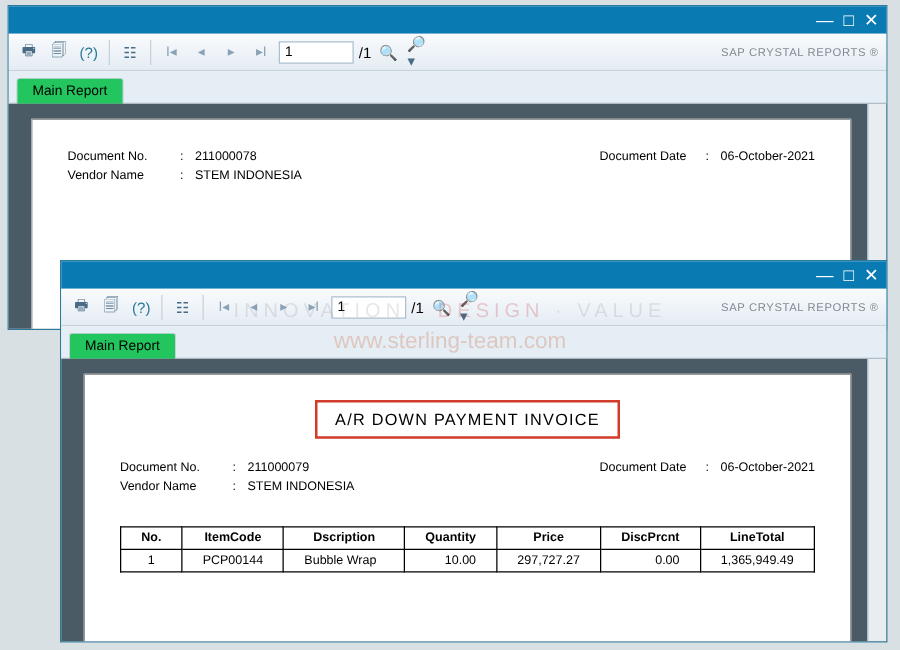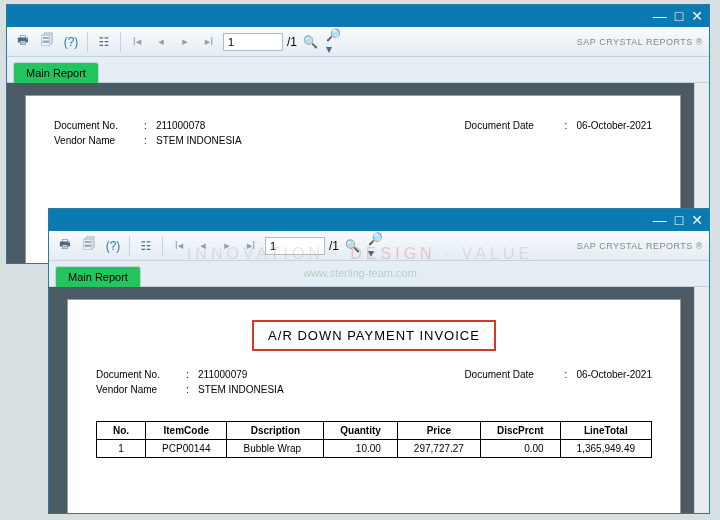--- a/index.html
+++ b/index.html
@@ -100,21 +100,21 @@
     letter-spacing:1px;
     padding:4px 10px;
     display:inline-block;
   }
   .title-wrap { text-align:center; margin-bottom:18px; }
   .red-box { border:2px solid #d23b2a; padding:2px 4px; display:inline-block; }
   .meta-row { display:flex; font-size:10px; margin:4px 0; }
   .meta-label { width:90px; }
   .meta-colon { width:12px; }
   .meta-date { margin-left:auto; display:flex; }
-  .meta-date .meta-label { width:100px; }
+  .meta-date .meta-label { width:100px;text-align:center; }
   table.data {
     border-collapse:collapse;
     width:100%;
     margin-top:26px;
     font-size:10px;
   }
   table.data th, table.data td {
     border:1px solid #000;
     padding:3px 16px;
   }
@@ -132,21 +132,21 @@
     z-index:50;
   }
   .wm-logo {
     font-size:110px; font-weight:900; color:#2d3d7a;
     letter-spacing:-6px; line-height:0.8;
     font-style:italic;
   }
   .wm-reg { font-size:20px; vertical-align:top; }
   .wm-tag { font-size:16px; color:#8d9096; letter-spacing:4px; margin-top:4px;}
   .wm-tag .d { color:#c3262e; }
-  .wm-url { font-size:11px; color:#14532d; margin-top:4px; }
+  .wm-url { font-size:18px; color:#c2410c; margin-top:4px; }
 </style>
 </head>
 <body>
 
 <div class="window" style="left:6px; top:4px; width:704px; height:260px;">
   <div class="titlebar">
     <span class="icon">—</span>
     <span class="icon">□</span>
     <span class="icon">✕</span>
   </div>

